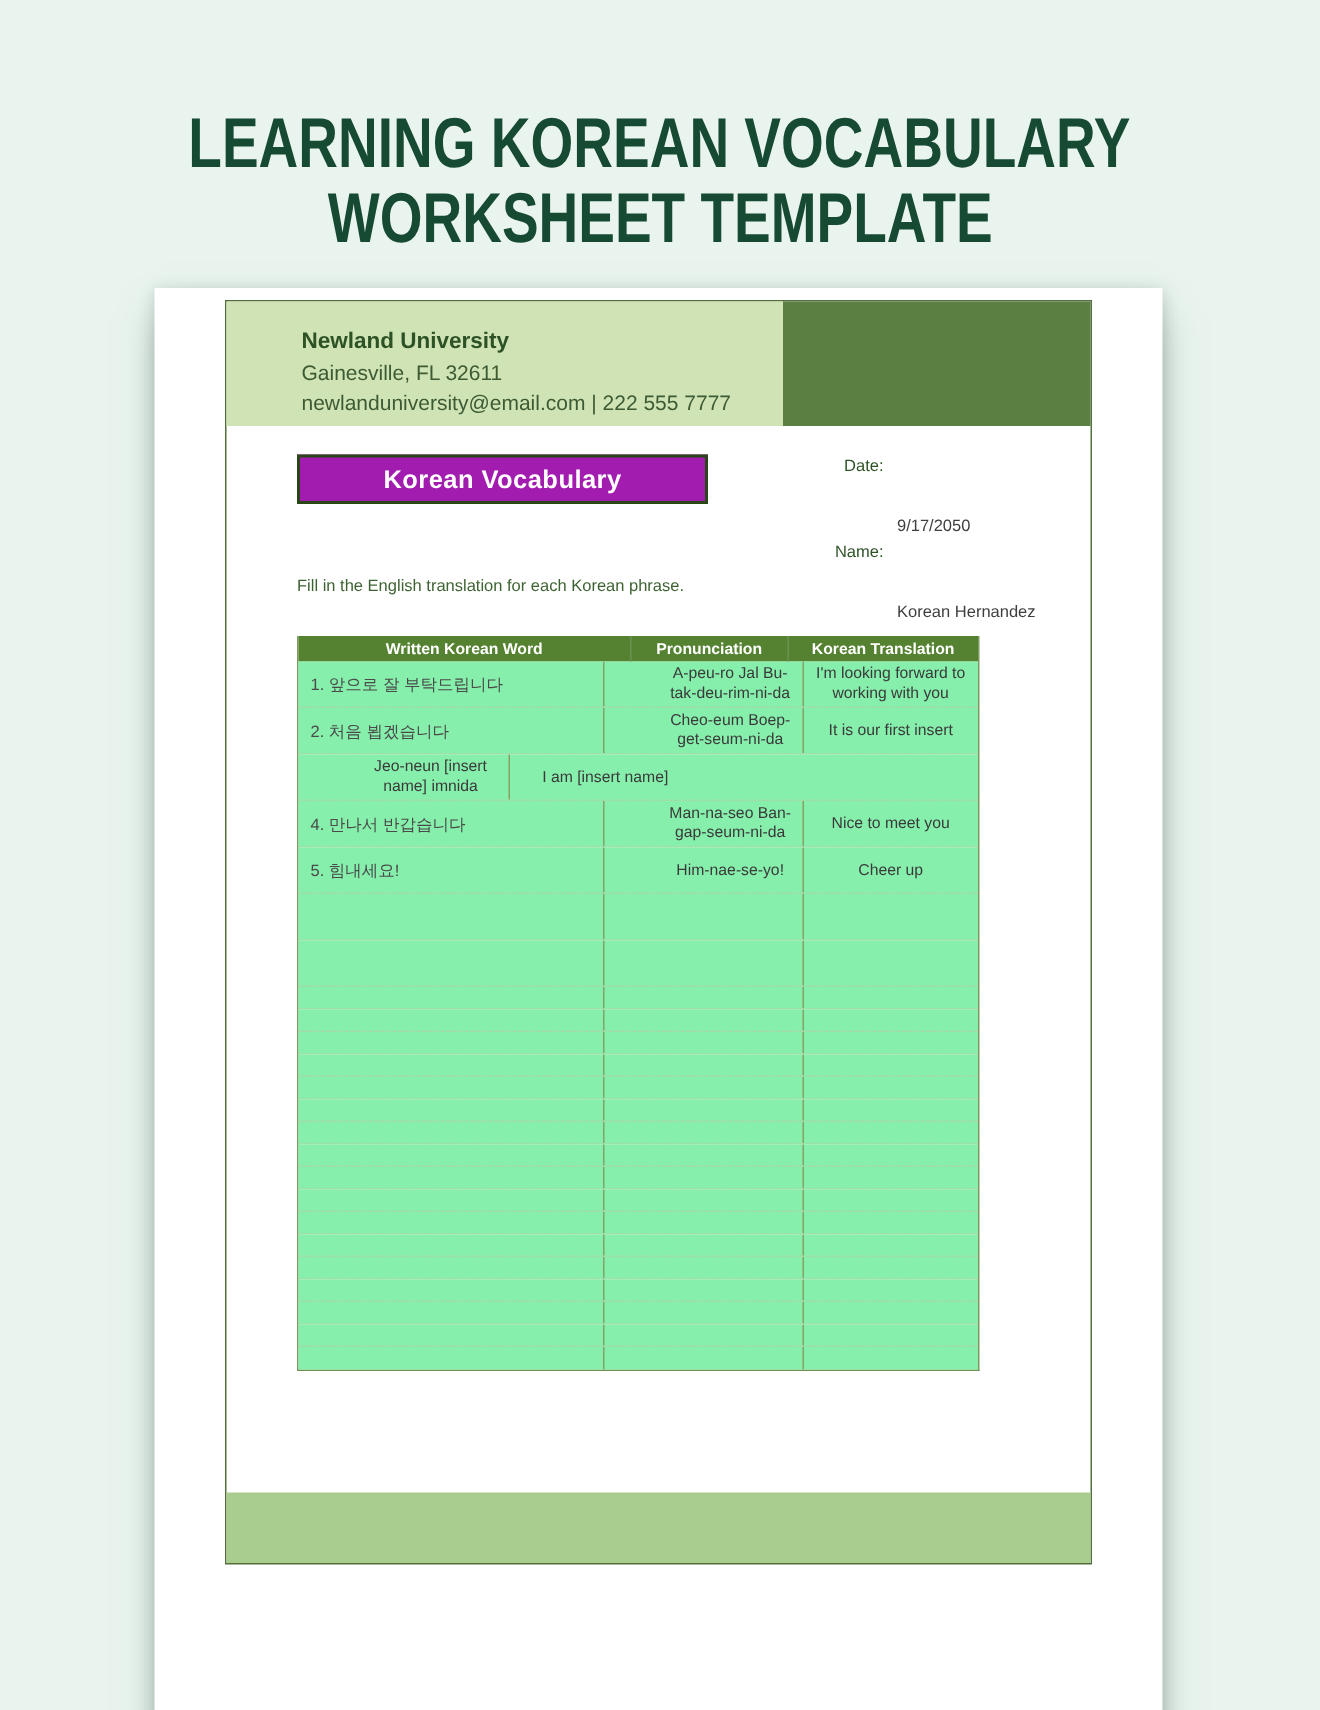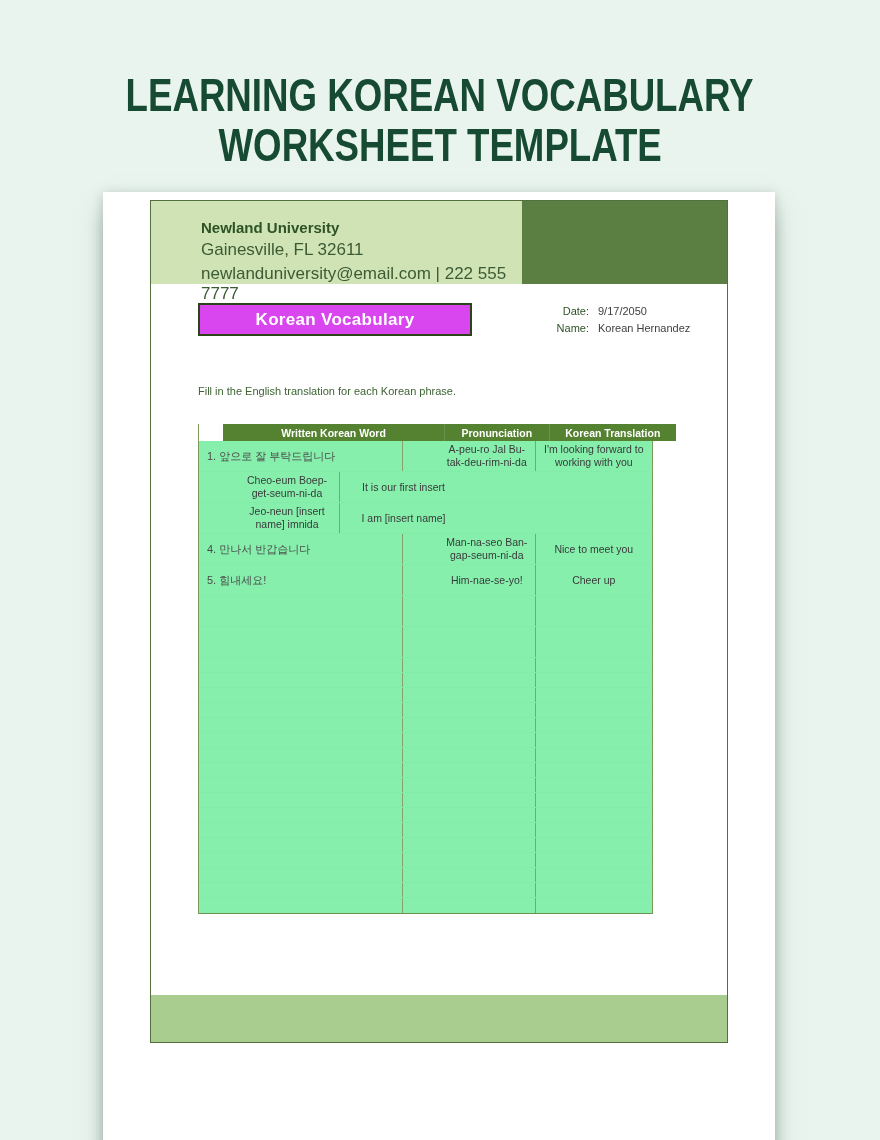--- a/index.html
+++ b/index.html
@@ -32,43 +32,43 @@
     position:absolute;left:0;top:0;width:100%;height:83px;display:flex;
   }
   .header-left{
     background:#cfe3b4;flex:1 1 auto;box-sizing:border-box;
     padding:18px 0 0 50px;
   }
   .header-right{
     background:#5b7f43;width:205px;flex:0 0 auto;
   }
   .univ-name{font-size:15px;font-weight:bold;color:#2d5226;margin:0 0 4px 0;}
-  .univ-line{font-size:17px;color:#3c5a34;margin:3px 0 4px 0;}
+  .univ-line{font-size:14px;color:#3c5a34;margin:3px 0 4px 0;}
   
   .kv-box{
     position:absolute;left:47px;top:102px;width:274px;height:33px;
-    background:#d946ef;border:2px solid #2a4517;box-sizing:border-box;
+    background:#a21caf;border:2px solid #2a4517;box-sizing:border-box;
     display:flex;align-items:center;justify-content:center;
   }
   .kv-box span{color:#ffffff;font-weight:bold;font-size:17px;letter-spacing:0.3px;}
   
   .meta-block{position:absolute;left:388px;top:104px;font-size:11px;}
   .meta-row{display:flex;margin-bottom:5px;}
   .meta-label{width:50px;text-align:right;font-weight:normal;color:#2d5226;}
-  .meta-value{margin-left:9px;color:#3f3f3f;}
+  .meta-value{margin-left:9px;color:#3f3f3f;margin-top:40px;}
   
   .instruction{position:absolute;left:47px;top:184px;font-size:11px;color:#3e6333;}
   
   .vtable{
     position:absolute;left:47px;top:223px;width:455px;
     border-left:1px solid #7c9a5e;border-right:1px solid #7c9a5e;
     border-bottom:1px solid #6d9150;box-sizing:border-box;
   }
   .trow{display:flex;width:100%;box-sizing:border-box;}
-  .thead-row{background:#548230;height:17px;margin-left:24px;}
+  .thead-row{background:#548230;height:17px;}
   .thead-row .tcell{
     color:#ffffff;font-weight:bold;font-size:10.5px;
     display:flex;align-items:center;justify-content:center;
     border-right:1px solid #6a9150;
   }
   .tcell{box-sizing:border-box;}
   .thead-row .tcell:last-child{border-right:none;}
   .body-row{border-bottom:1px dotted #b6cda1;background:#86efac;}
   .body-row:last-child{border-bottom:none;}
   .row-filled{height:31px;}
@@ -129,20 +129,21 @@
         <div class="tcell h-pron">Pronunciation</div>
         <div class="tcell h-eng">Korean Translation</div>
       </div>
       <div id="table-body">
           <div class="trow body-row row-filled">
             <div class="tcell c-korean">1. 앞으로 잘 부탁드립니다</div>
             <div class="tcell c-pron">A-peu-ro Jal Bu-tak-deu-rim-ni-da</div>
             <div class="tcell c-eng">I'm looking forward to working with you</div>
           </div>
           <div class="trow body-row row-filled">
+            <div class="tcell c-korean">2. 처음 뵙겠습니다</div>
             <div class="tcell c-pron">Cheo-eum Boep-get-seum-ni-da</div>
             <div class="tcell c-eng">It is our first insert</div>
           </div>
           <div class="trow body-row row-filled">
             <div class="tcell c-pron">Jeo-neun [insert name] imnida</div>
             <div class="tcell c-eng">I am [insert name]</div>
           </div>
           <div class="trow body-row row-filled">
             <div class="tcell c-korean">4. 만나서 반갑습니다</div>
             <div class="tcell c-pron">Man-na-seo Ban-gap-seum-ni-da</div>

